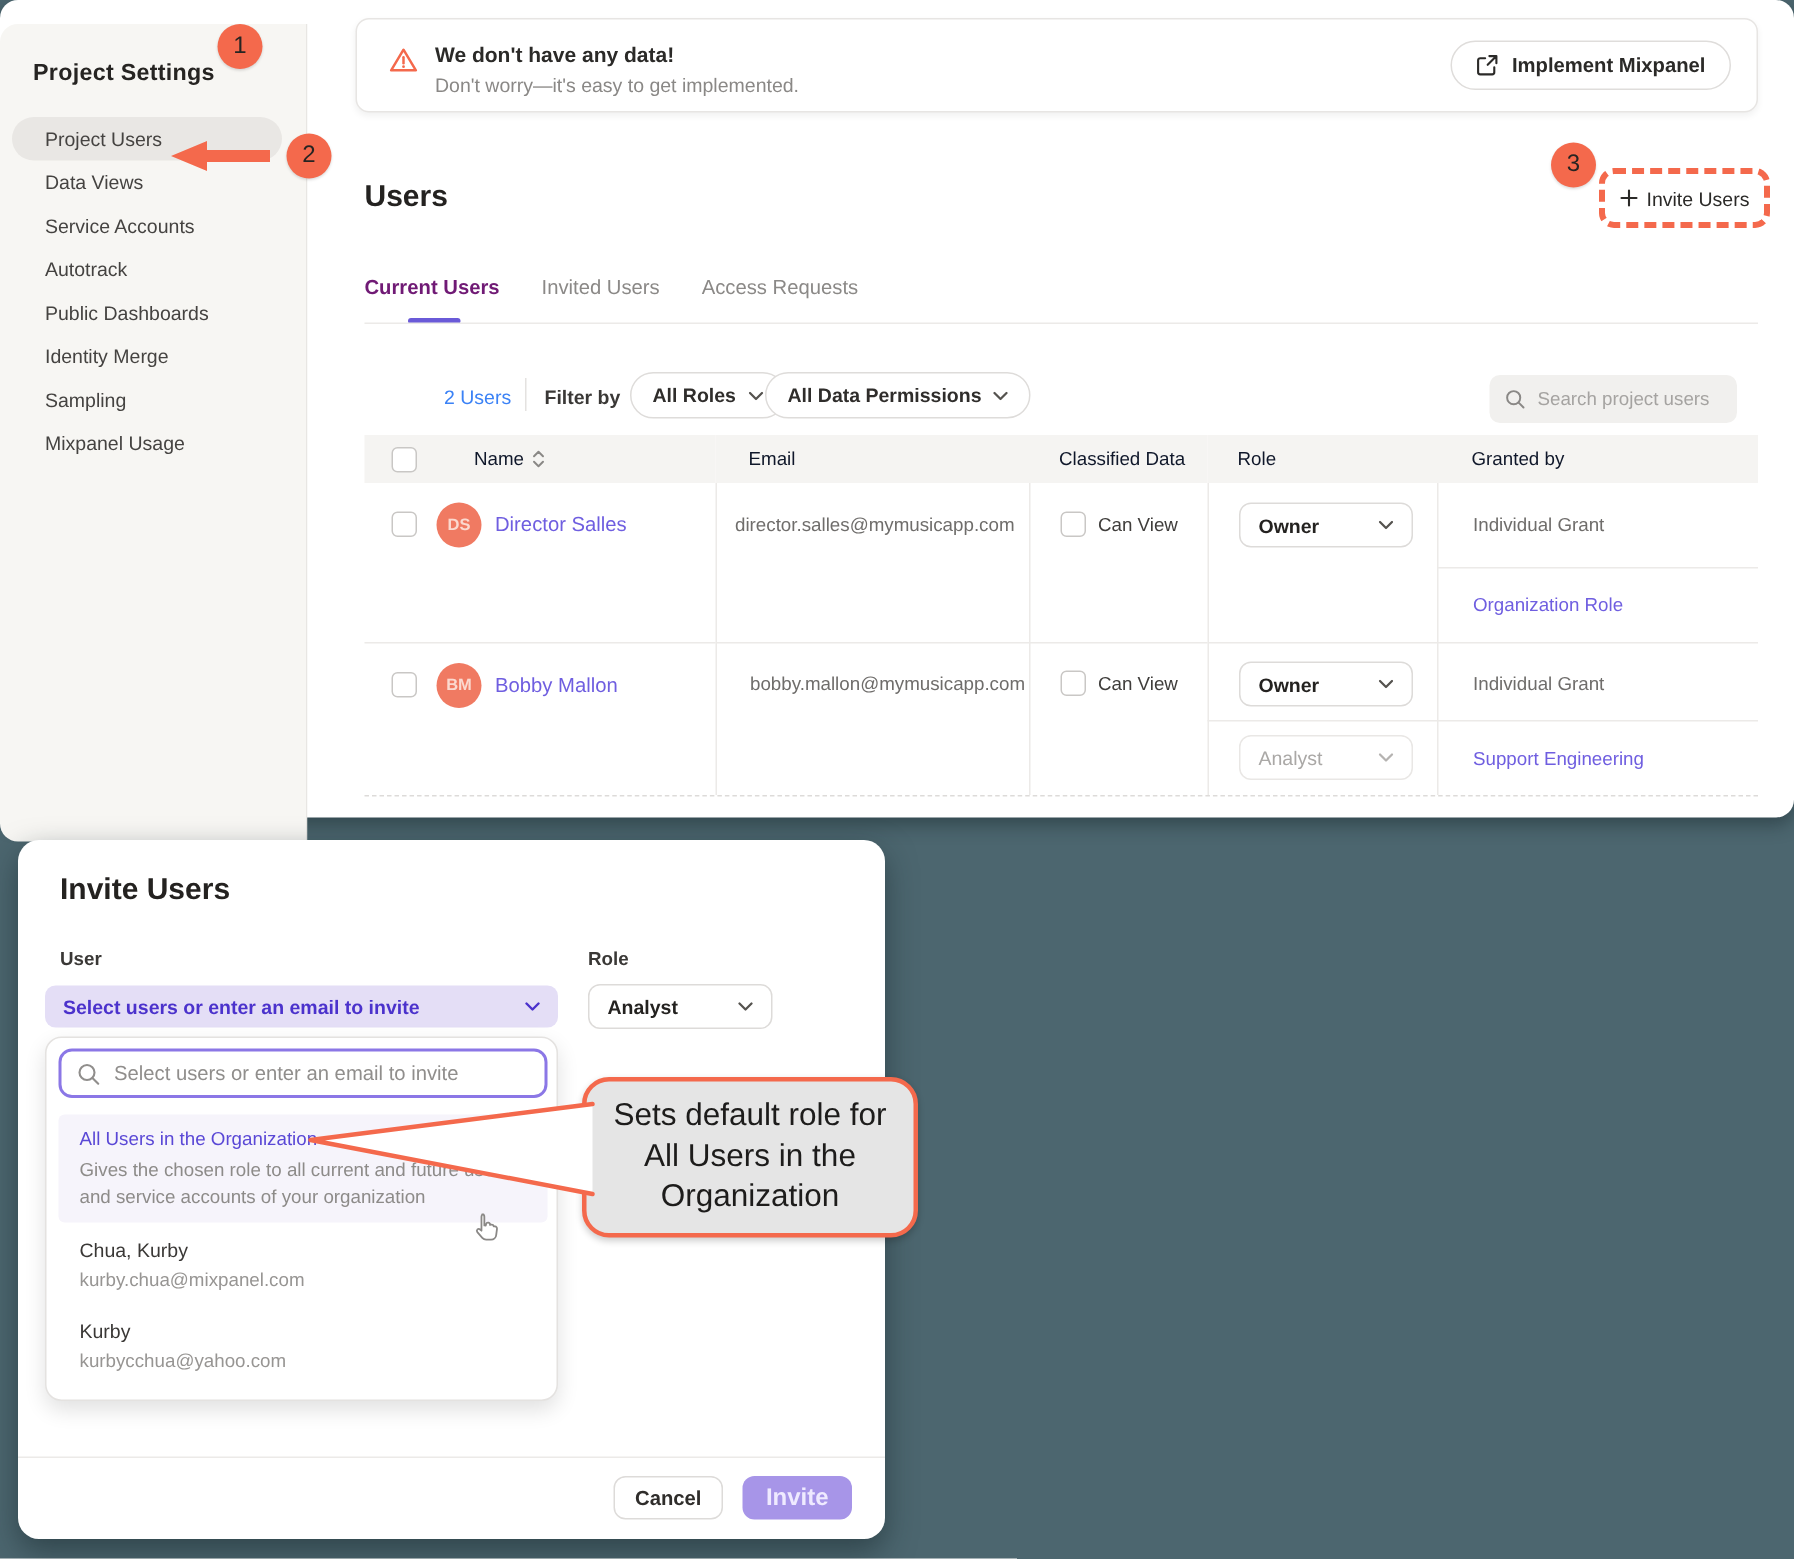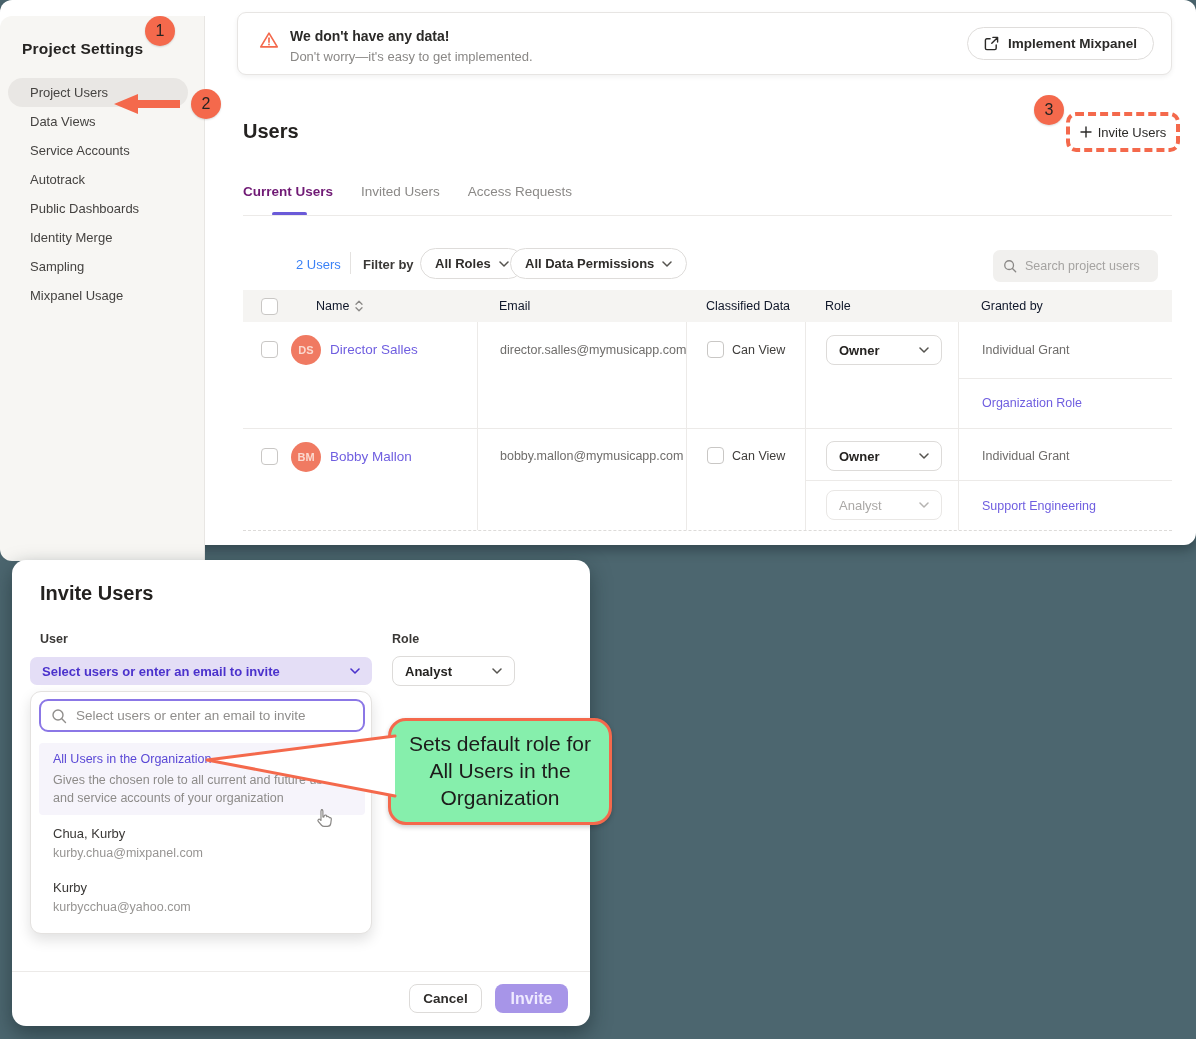--- a/index.html
+++ b/index.html
@@ -113,21 +113,21 @@
 
   .modal-footer-line { position:absolute; left:0; top:411px; width:578px; height:1px; background:#eceae8; }
   .cancel-btn { position:absolute; left:397px; top:424px; width:73px; height:29px; background:#fff; border:1px solid #dddbd9;
                 border-radius:8px; font-size:13.5px; font-weight:600; color:#2f2d2b; cursor:pointer;
                 font-family:"Liberation Sans", sans-serif; }
   .invite-submit { position:absolute; left:483px; top:424px; width:73px; height:29px; background:#a795e8; border:none;
                    border-radius:8px; font-size:16px; font-weight:600; color:#efeaff; cursor:pointer;
                    font-family:"Liberation Sans", sans-serif; }
 
   
-  .callout-bubble { position:absolute; left:388px; top:718px; width:224px; background:#86efac; border:3px solid #f4694c;
+  .callout-bubble { position:absolute; left:388px; top:718px; width:224px; background:#e5e5e5; border:3px solid #f4694c;
                     border-radius:18px; padding:9px 8px 11px 8px; text-align:center; font-size:21px; line-height:27px;
                     color:#1d1c1b; z-index:5; box-shadow:0 2px 5px rgba(0,0,0,.2); }
   .callout-tail { position:absolute; left:205px; top:730px; z-index:6; }
 
   .chev { flex:none; }
 </style>
 </head>
 <body>
 
 <div class="top-card">
@@ -230,21 +230,21 @@
       <div class="th" style="padding-left:22px;">Email</div>
       <div class="th" style="padding-left:20px;">Classified Data</div>
       <div class="th" style="padding-left:20px;">Role</div>
       <div class="th" style="padding-left:23px;">Granted by</div>
 
       <div class="td span2 name-cell">
         <span class="cb"></span>
         <span class="avatar">DS</span>
         <span class="plink" style="font-size:13.5px; margin-top:1px;">Director Salles</span>
       </div>
-      <div class="td span2 bl gray" style="padding:21px 0 0 22px;">director.salles@mymusicapp.com</div>
+      <div class="td span2 bl gray" style="padding:21px 0 0 12px;">director.salles@mymusicapp.com</div>
       <div class="td span2 bl" style="padding:19px 0 0 20px; display:flex; gap:8px; align-items:flex-start;">
         <span class="cb"></span>
         <span style="margin-top:2px; color:#3f3d3b;">Can View</span>
       </div>
       <div class="td span2 bl" style="padding:13px 0 0 20px;">
         <div class="sel">
           <span>Owner</span>
           <svg class="chev" width="10" height="6" viewBox="0 0 10 6">
               <path d="M1 1l4 4 4-4" stroke="#55534f" fill="none" stroke-width="1.5" stroke-linecap="round" stroke-linejoin="round"></path>
             </svg>

